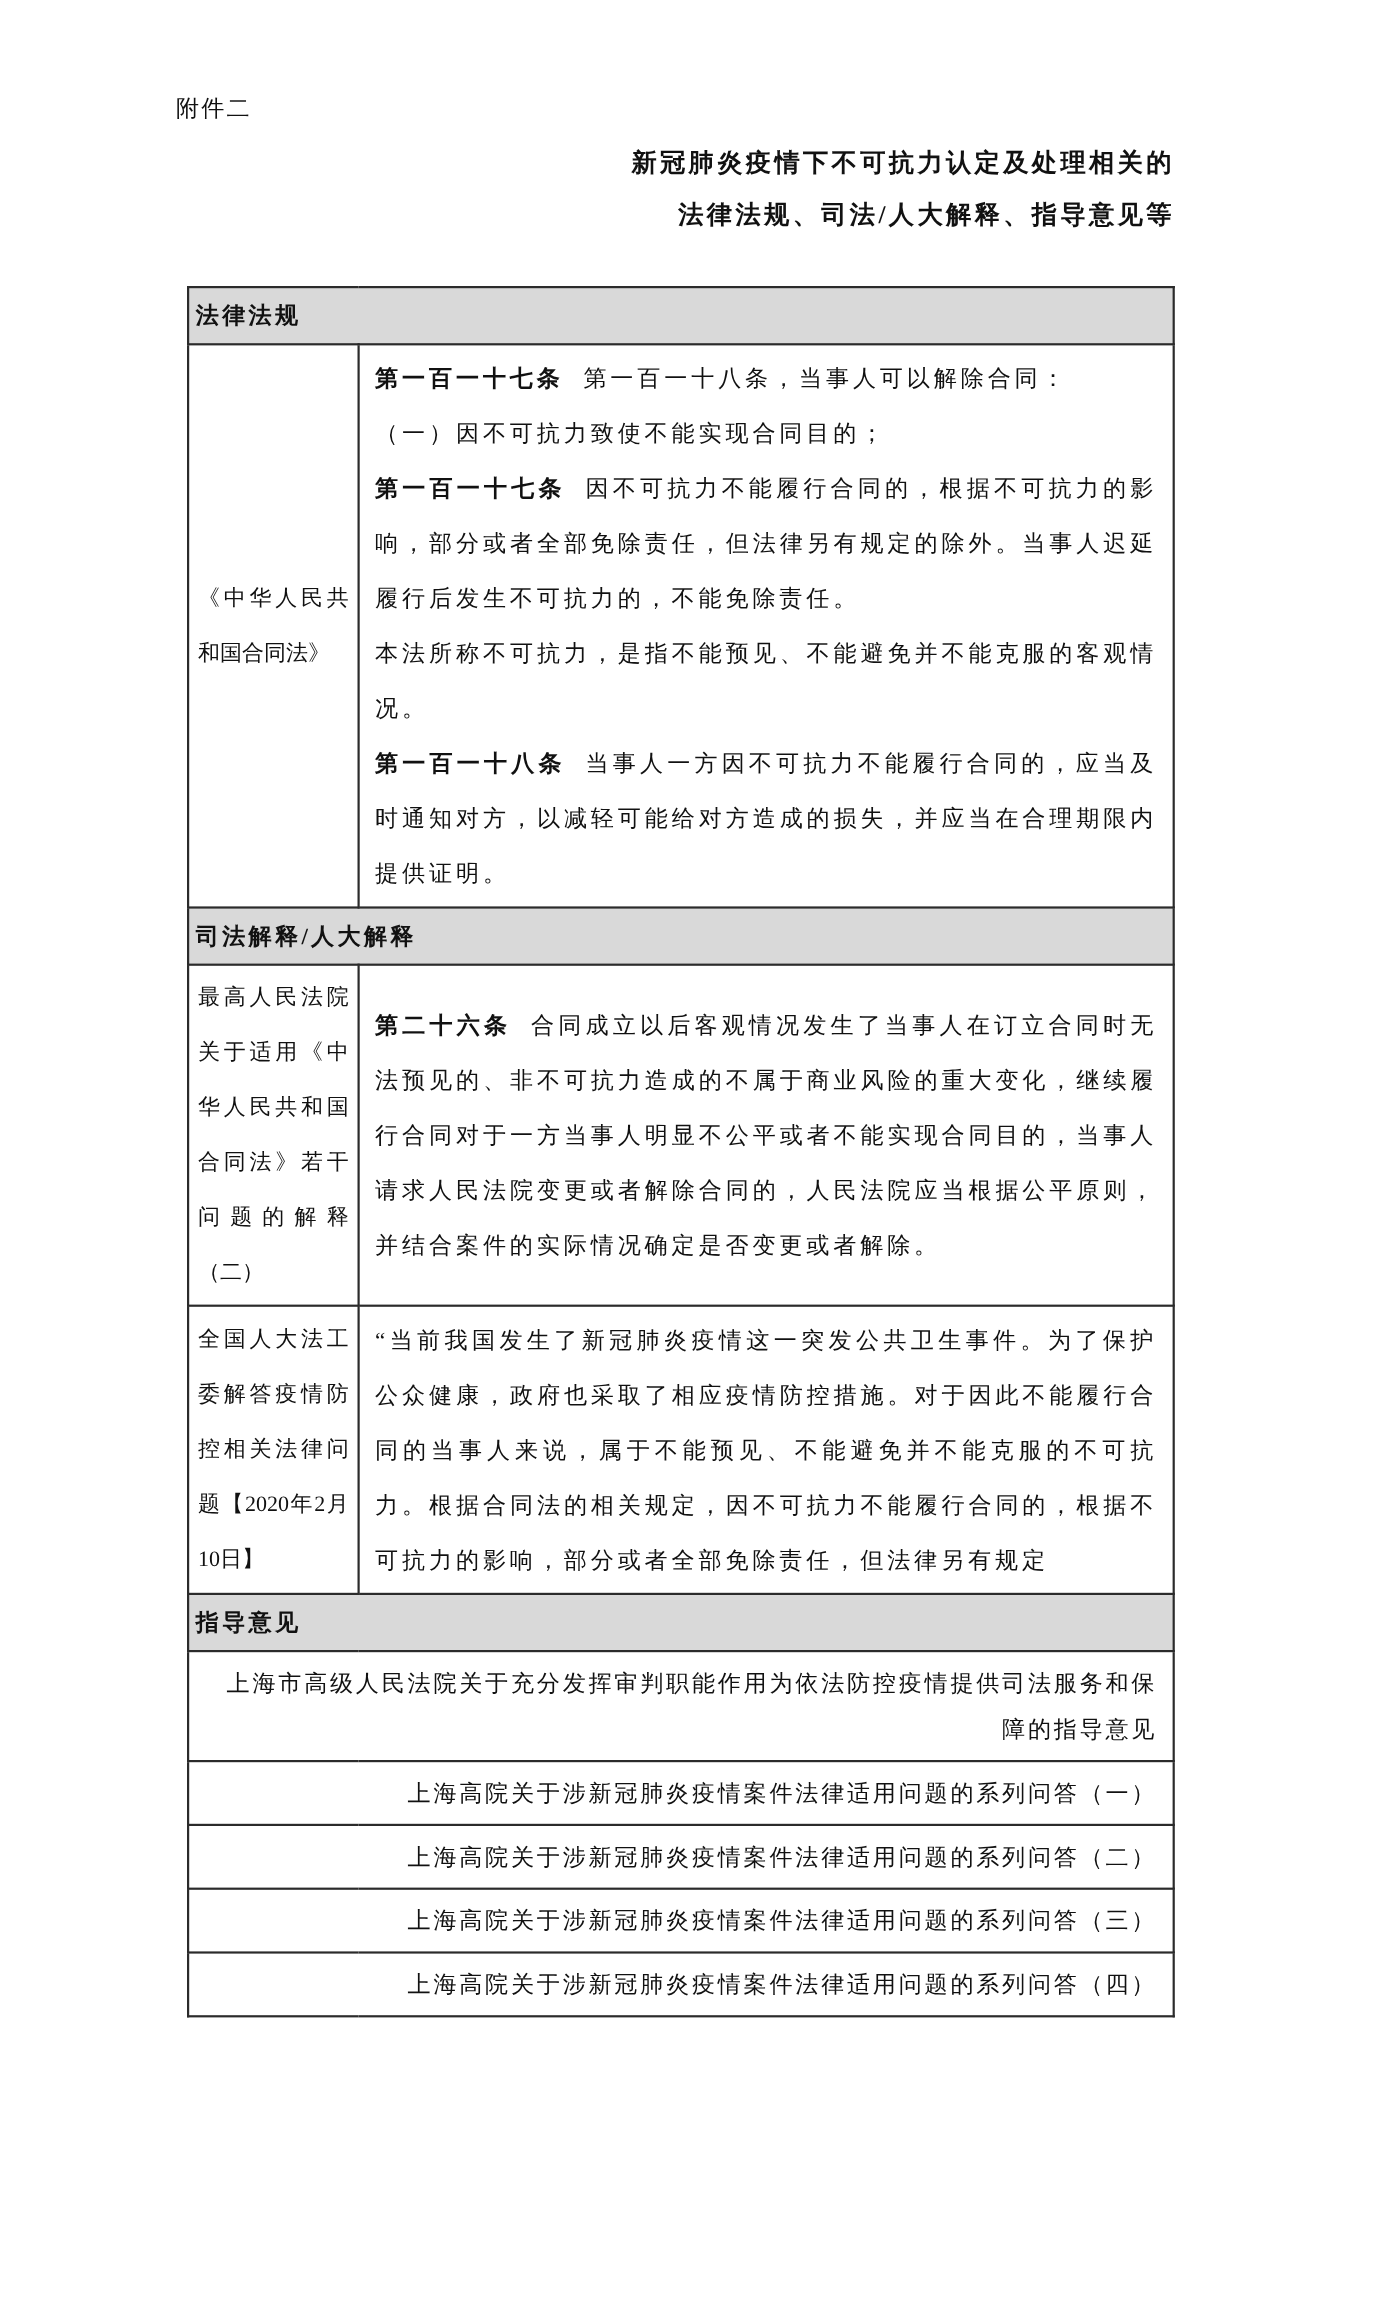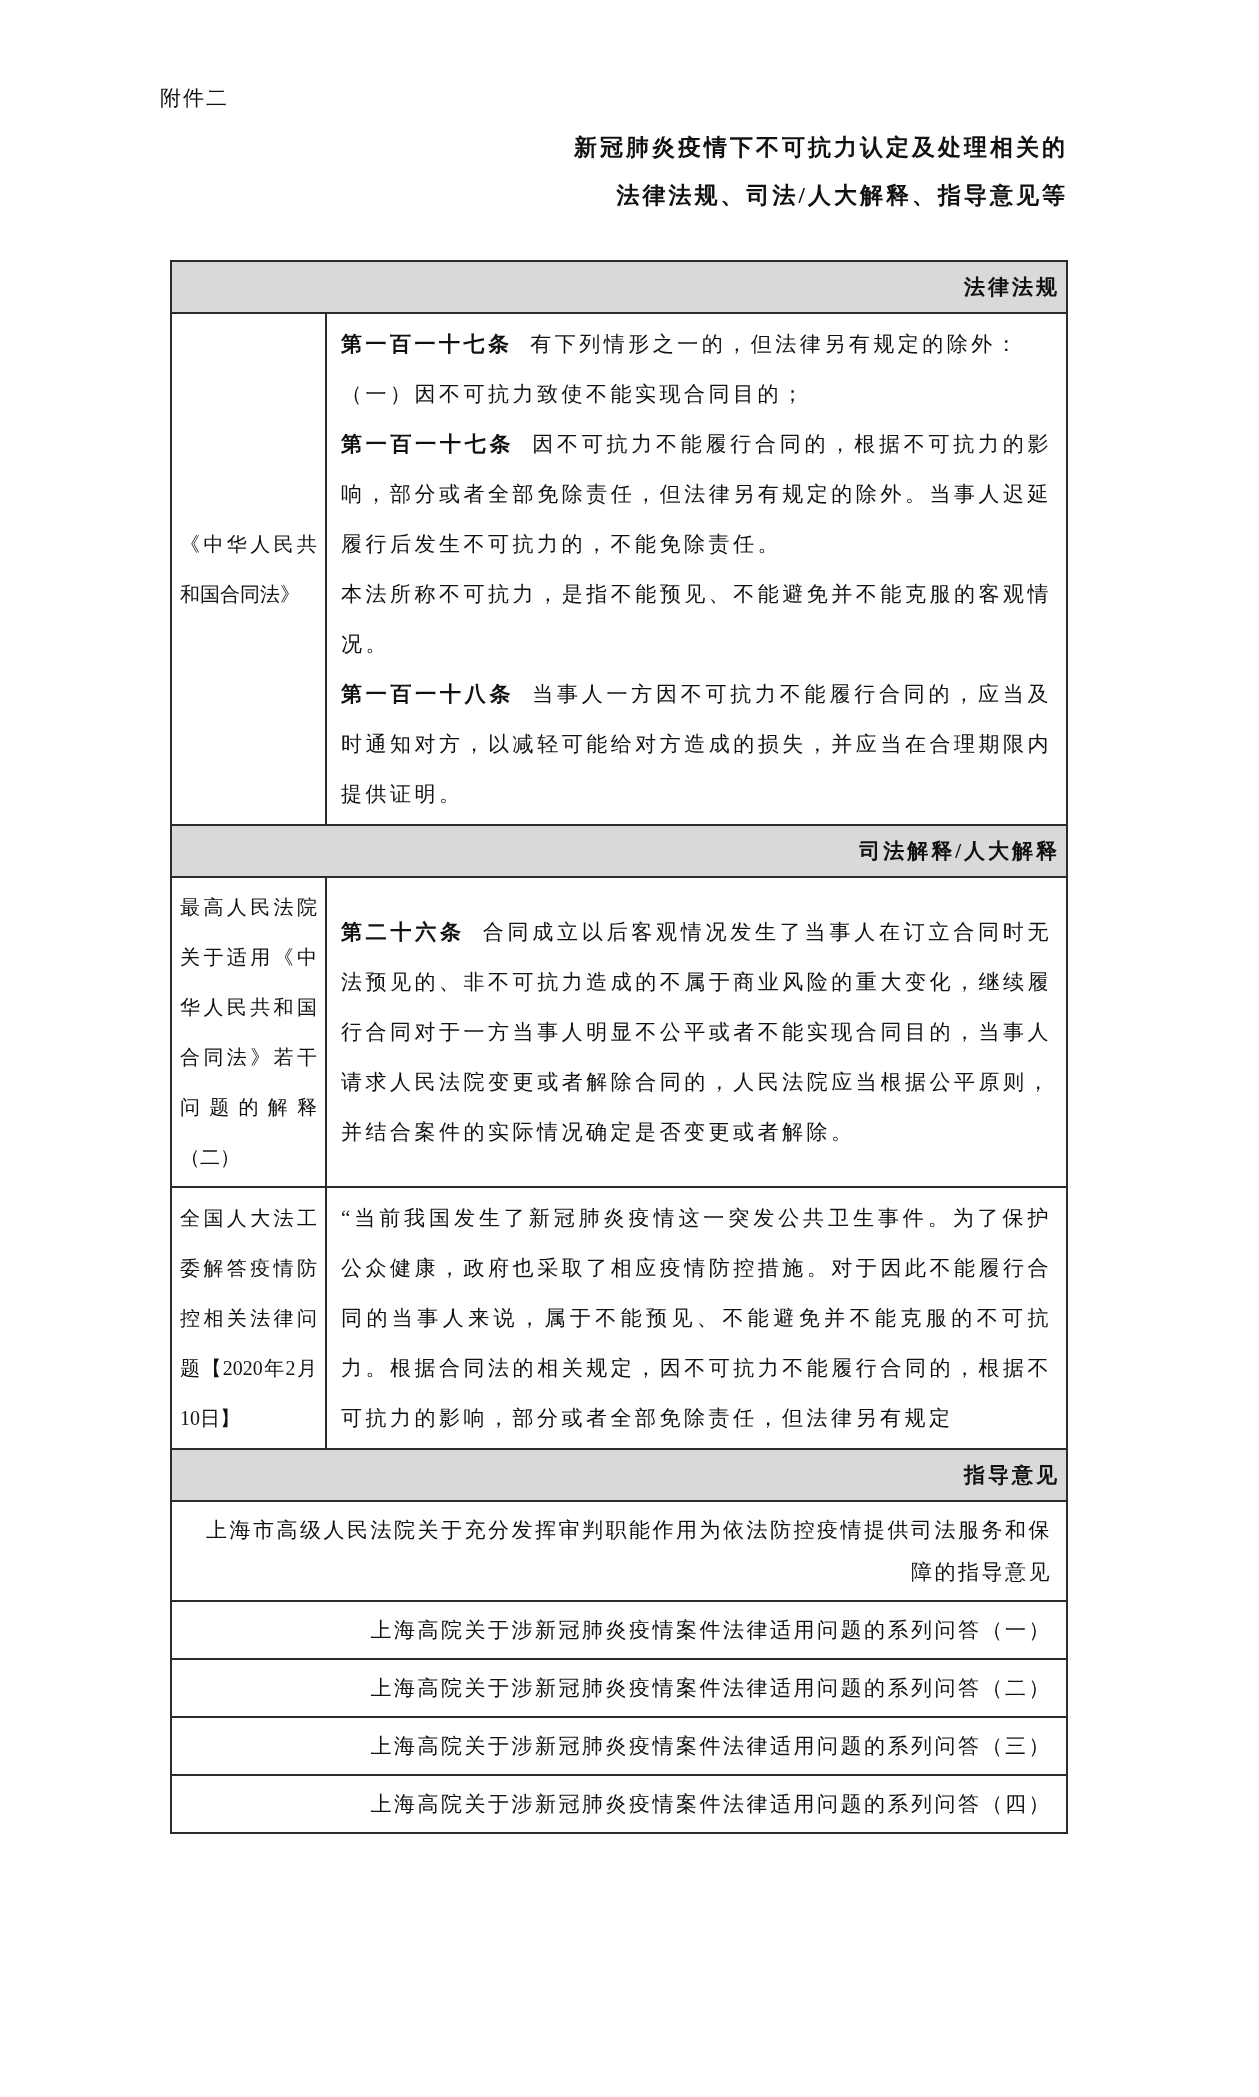--- a/index.html
+++ b/index.html
@@ -41,21 +41,21 @@
     border-collapse: collapse;
     table-layout: fixed;
   }
   table.legal col.c-src { width: 155px; }
   table.legal td {
     border: 2px solid #2b2b2b;
     vertical-align: middle;
   }
   tr.section-row td {
     background: #d9d9d9;
-    text-align: right;
+    text-align: left;
     font-weight: bold;
     font-size: 21px;
     letter-spacing: 3px;
     padding: 11px 6px;
   }
   td.src {
     font-size: 20px;
     line-height: 50px;
     padding: 4px 8px;
     text-align: justify;
@@ -99,21 +99,21 @@
 
     <tbody>
         <tr class="section-row">
       <td colspan="2">法律法规</td>
     </tr>
 
 
     <tr>
       <td class="src">《中华人民共和国合同法》</td>
       <td class="content">
-        <p><b class="term">第一百一十七条</b><span>有下列情形之一的，但法律另有规定的除外：</span></p>
+        <p><b class="term">第一百一十七条</b><span>第一百一十八条，当事人可以解除合同：</span></p>
         <p><span>（一）因不可抗力致使不能实现合同目的；</span></p>
         <p><b class="term">第一百一十七条</b><span>因不可抗力不能履行合同的，根据不可抗力的影响，部分或者全部免除责任，但法律另有规定的除外。当事人迟延履行后发生不可抗力的，不能免除责任。</span></p>
         <p><span>本法所称不可抗力，是指不能预见、不能避免并不能克服的客观情况。</span></p>
         <p><b class="term">第一百一十八条</b><span>当事人一方因不可抗力不能履行合同的，应当及时通知对方，以减轻可能给对方造成的损失，并应当在合理期限内提供证明。</span></p>
       </td>
     </tr>
 
     <tr class="section-row">
       <td colspan="2">司法解释/人大解释</td>
     </tr>

